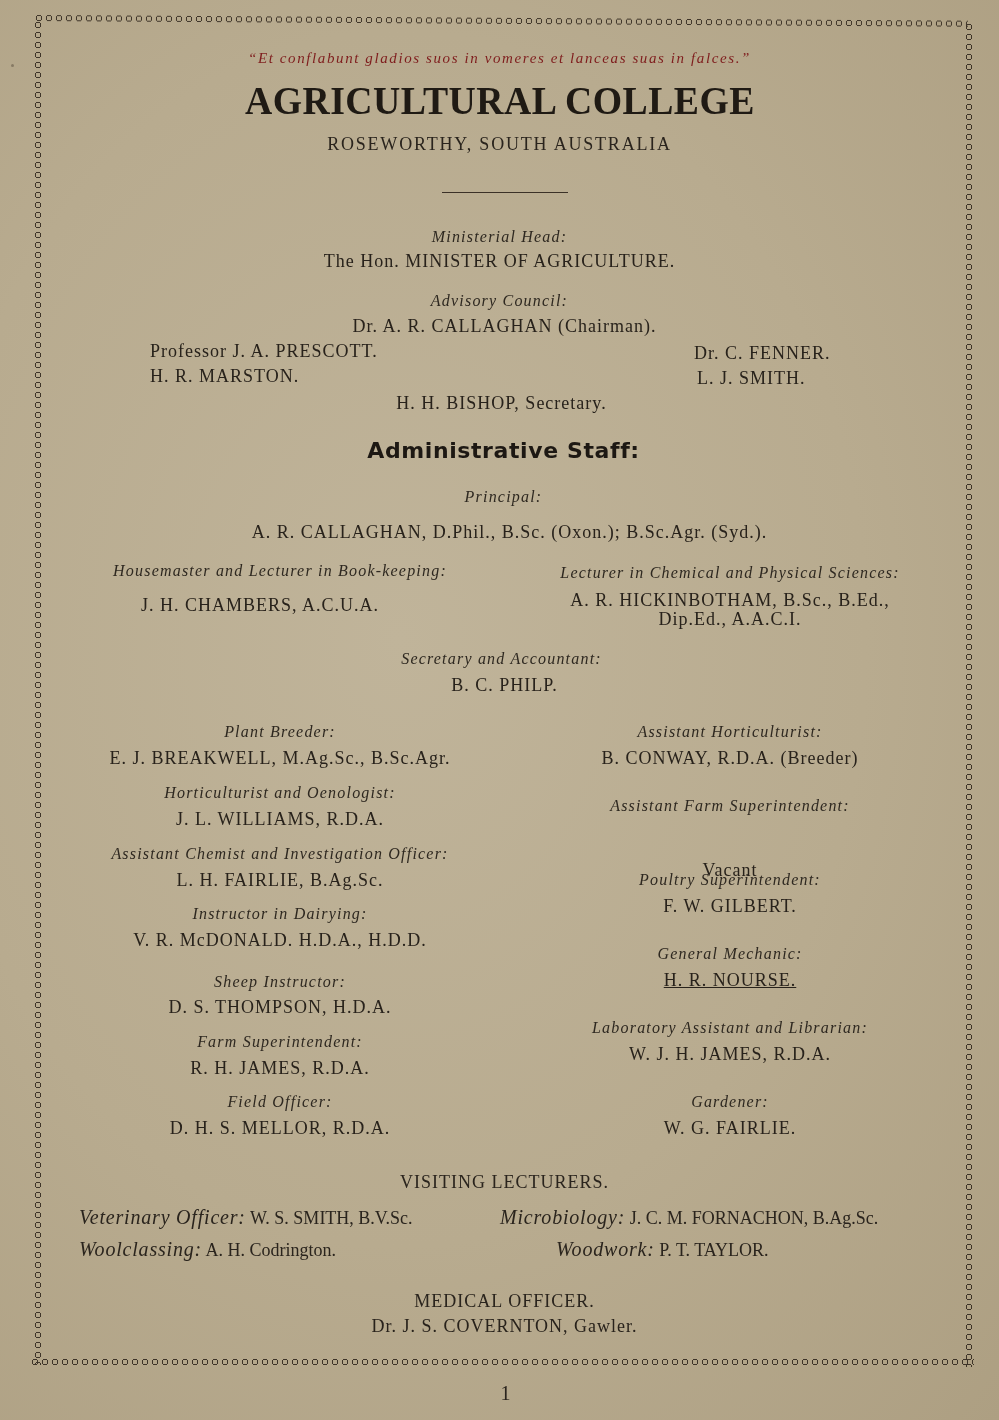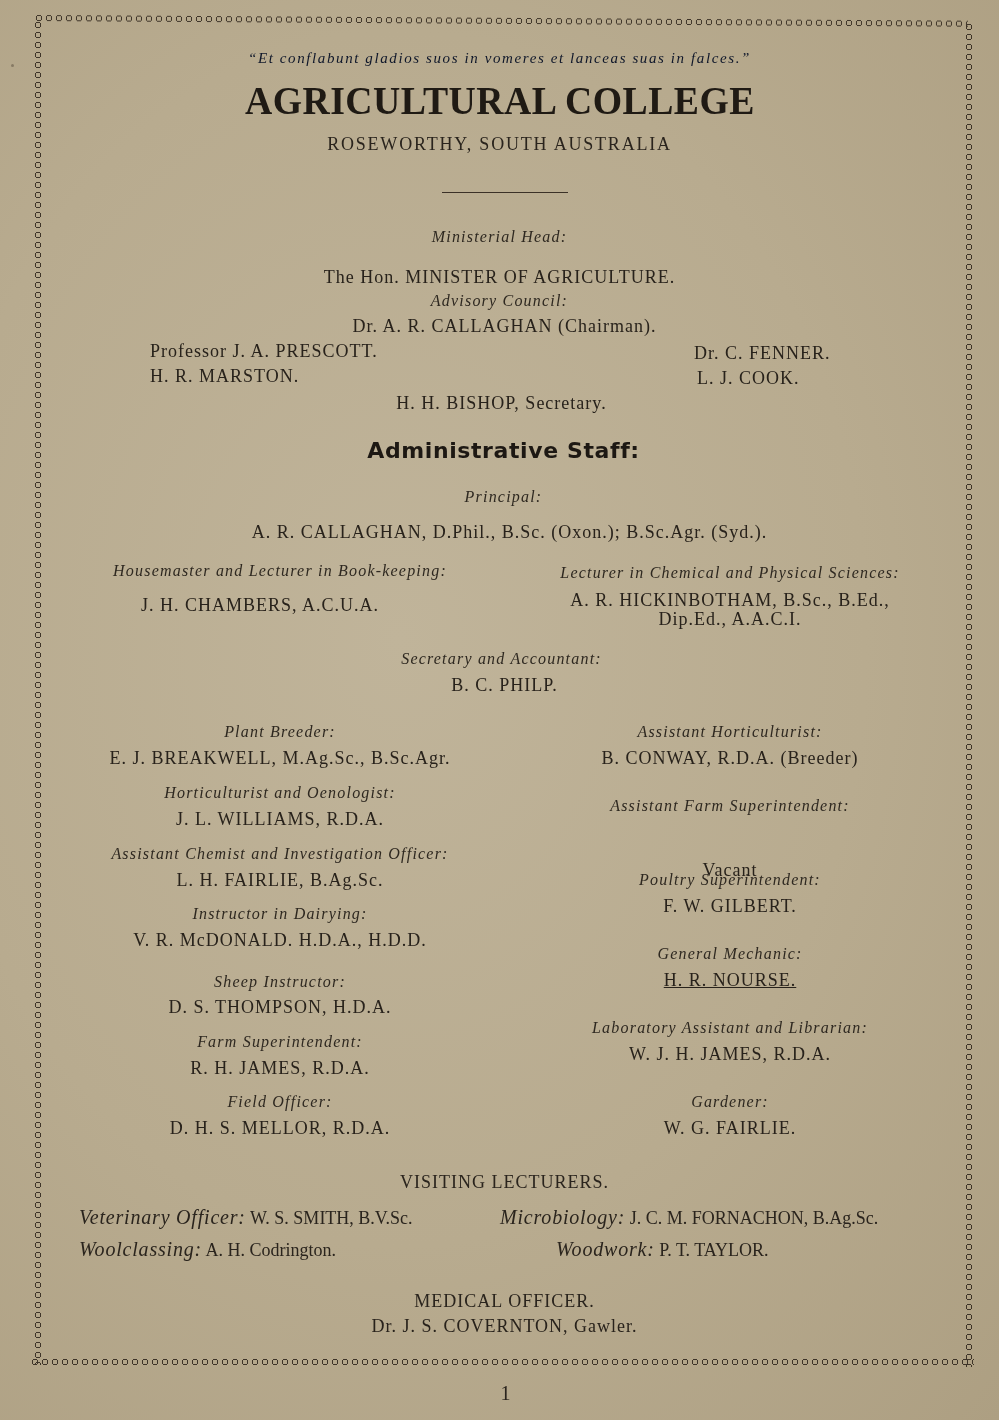--- a/index.html
+++ b/index.html
@@ -19,21 +19,21 @@
     background-repeat: repeat-x;
   }
   .border-v {
     width: 8px;
     background-image: radial-gradient(circle at 4px 5px, transparent 2.2px, #3e3428 2.3px, #3e3428 3.2px, transparent 3.3px);
     background-size: 8px 10px;
     background-repeat: repeat-y;
   }
   .abs { position: absolute; }
   .center { position: absolute; left: 0; width: 999px; text-align: center; }
-  .motto { font-style: italic; font-size: 15px; letter-spacing: 1.6px; color: #0f172a; top: 50px; }
+  .motto { font-style: italic; font-size: 15px; letter-spacing: 1.6px; color: #7f1d1d; top: 50px; }
   .title { top: 76px; font-size: 41px; font-weight: bold; letter-spacing: 0.5px; transform: scaleX(0.92); transform-origin: 505px 0; color: #1f1a14; font-family: "Liberation Serif", serif; }
   .subtitle { top: 134px; font-size: 18px; letter-spacing: 1.8px; }
   .rule { position: absolute; left: 442px; top: 192px; width: 126px; height: 1px; background: #3b3127; }
   .label { font-style: italic; font-size: 16px; letter-spacing: 1.2px; color: #2e2820; }
   .name { font-size: 18px; letter-spacing: 1px; color: #28221b; }
   .heading-bold { font-family: "DejaVu Sans", sans-serif; font-weight: bold; font-size: 22px; letter-spacing: 0.6px; color: #1d1813; }
   .caps { font-size: 18px; letter-spacing: 1px; }
   .colL { position: absolute; left: 70px; width: 420px; text-align: center; }
   .colR { position: absolute; left: 520px; width: 420px; text-align: center; }
   .inline-row { position: absolute; font-size: 18px; white-space: nowrap; }
@@ -49,28 +49,28 @@
 <div class="border-v" style="left:965px; top:22px; height:1345px;"></div>
 <div class="border-h" style="left:30px; top:1358px; width:944px;"></div>
 <div class="smudge" style="left:11px; top:64px;"></div>
 
 <div class="center motto">“Et conflabunt gladios suos in vomeres et lanceas suas in falces.”</div>
 <div class="center title">AGRICULTURAL COLLEGE</div>
 <div class="center subtitle">ROSEWORTHY, SOUTH AUSTRALIA</div>
 <div class="rule"></div>
 
 <div class="center label" style="top:228px;">Ministerial Head:</div>
-<div class="center name" style="top:251px;margin-top:16px;">The Hon. MINISTER OF AGRICULTURE.</div>
+<div class="center name" style="top:251px;">The Hon. MINISTER OF AGRICULTURE.</div>
 
 <div class="center label" style="top:292px;">Advisory Council:</div>
 <div class="center name" style="top:316px; left:5px;">Dr. A. R. CALLAGHAN (Chairman).</div>
 <div class="abs name" style="left:150px; top:341px;">Professor J. A. PRESCOTT.</div>
 <div class="abs name" style="left:150px; top:366px;">H. R. MARSTON.</div>
 <div class="abs name" style="left:694px; top:343px;">Dr. C. FENNER.</div>
-<div class="abs name" style="left:697px; top:368px;">L. J. COOK.</div>
+<div class="abs name" style="left:697px; top:368px;">L. J. SMITH.</div>
 <div class="center name" style="top:393px; left:2px;">H. H. BISHOP, Secretary.</div>
 
 <div class="center heading-bold" style="top:438px; left:4px;">Administrative Staff:</div>
 <div class="center label" style="top:488px; left:4px;">Principal:</div>
 <div class="center name" style="top:522px; left:10px;">A. R. CALLAGHAN, D.Phil., B.Sc. (Oxon.); B.Sc.Agr. (Syd.).</div>
 
 <div class="abs label" style="left:80px; top:562px; width:400px; text-align:center;">Housemaster and Lecturer in Book-keeping:</div>
 <div class="abs name" style="left:80px; top:595px; width:360px; text-align:center;">J. H. CHAMBERS, A.C.U.A.</div>
 
 <div class="abs label" style="left:530px; top:564px; width:400px; text-align:center;">Lecturer in Chemical and Physical Sciences:</div>

